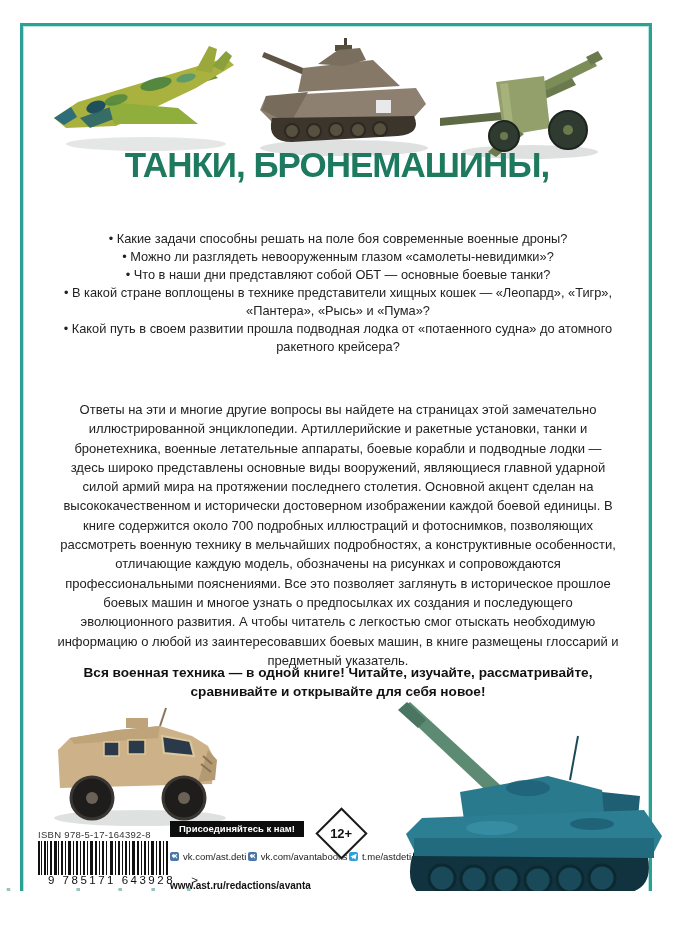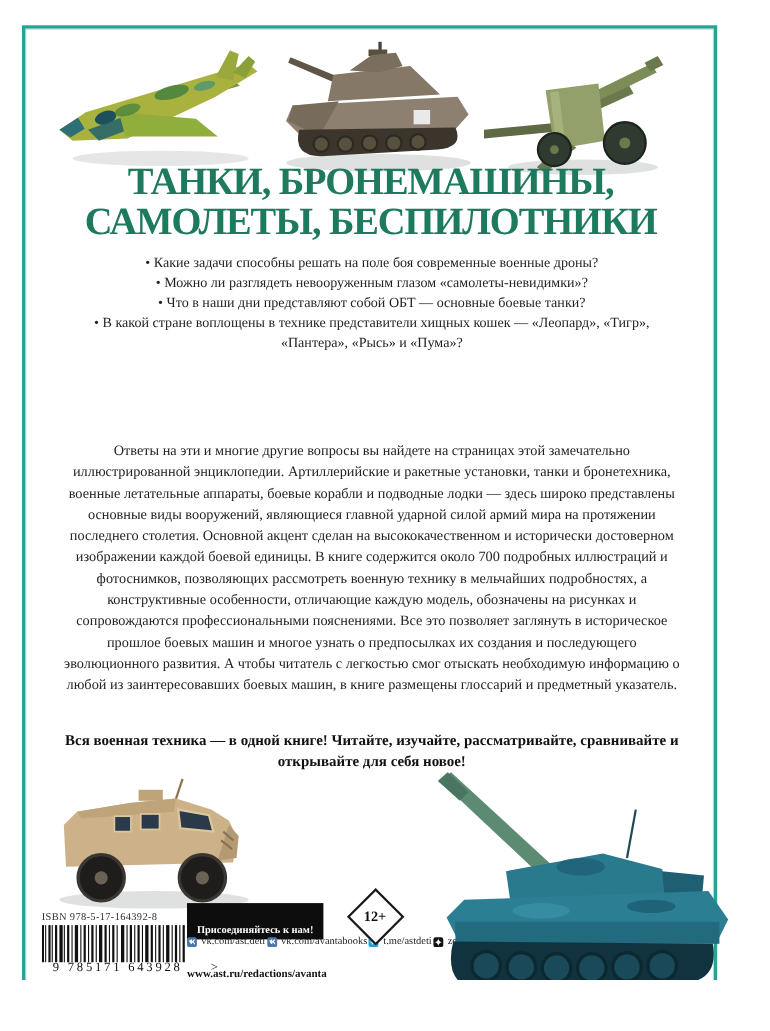--- a/index.html
+++ b/index.html
@@ -1,36 +1,36 @@
 <!DOCTYPE html>
 <html><head>
 <meta charset="utf-8">
 <style>
   html,body{margin:0;padding:0;background:#ffffff;}
   .canvas{position:relative;width:700px;height:891px;background:#ffffff;overflow:hidden;
-          font-family:Liberation Serif, serif;color:#1a1a1a;}
+          font-family:Liberation Sans, sans-serif;color:#1a1a1a;}
   .page-border{position:absolute;left:20px;top:23px;width:626px;height:882px;
                border:3px solid #2aa194;box-shadow:inset 0 0 0 1px rgba(173,226,217,.9);}
   .abs{position:absolute;}
   .title{position:absolute;left:40px;top:146px;width:594px;text-align:center;
          color:#1d7a5e;font-weight:bold;font-size:35px;line-height:37px;letter-spacing:-1px;}
   .bullets{position:absolute;left:57px;top:230px;width:562px;text-align:center;
            font-size:12.8px;line-height:18px;color:#222;}
   .bullet{margin:0;}
   .bullet::before{content:"\2022\00a0";}
   .description{position:absolute;left:57px;top:400px;width:562px;text-align:center;
                font-size:13px;line-height:19.3px;color:#222;}
   .cta{position:absolute;left:57px;top:663px;width:562px;text-align:center;
        font-weight:bold;font-size:13.6px;line-height:19px;color:#111;}
   .isbn{position:absolute;left:38px;top:829px;font-size:9.5px;color:#333;letter-spacing:.3px;}
   .barcode{position:absolute;left:38px;top:841px;}
   .barcode-digits{position:absolute;left:48px;top:874px;width:150px;display:flex;
                   justify-content:space-between;font-size:11.5px;color:#111;}
   .join-badge{position:absolute;left:170px;top:821px;background:#0d0d0d;color:#fff;
-              font-size:9.5px;font-weight:bold;padding:20px 9px 3px 9px;}
+              font-size:9.5px;font-weight:bold;padding:2px 9px 3px 9px;}
   .website{position:absolute;left:170px;top:838px;font-size:10px;font-weight:bold;color:#111;margin-top:42px;}
   .links{position:absolute;left:170px;top:851px;display:flex;gap:1.5px;justify-content:space-between;}
   .link-row{display:flex;align-items:center;gap:4px;font-size:9.5px;color:#222;height:10px;}
   .sq{width:9px;height:9px;border-radius:2px;display:inline-block;flex:0 0 9px;}
   .diamond{position:absolute;left:323px;top:815px;width:33px;height:33px;background:#fff;
            border:2px solid #1a1a1a;transform:rotate(45deg);display:flex;align-items:center;justify-content:center;}
   .diamond span{transform:rotate(-45deg);font-size:13px;font-weight:bold;color:#111;}
   .watermark{position:absolute;left:4px;top:882px;font-size:40px;color:rgba(125,180,176,.8);
              letter-spacing:1px;z-index:5;}
 </style>
@@ -84,28 +84,28 @@
     <polygon points="70,36 78,35 84,84 76,86" fill="#a5b27c"></polygon>
     <polygon points="84,80 58,104 66,109 94,86" fill="#6a7a4c"></polygon>
     <circle cx="74" cy="88" r="15" fill="#2f3b30" stroke="#1c241e" stroke-width="2"></circle>
     <circle cx="74" cy="88" r="4" fill="#6a7a4c"></circle>
     <circle cx="138" cy="82" r="19" fill="#2f3b30" stroke="#1c241e" stroke-width="2"></circle>
     <circle cx="138" cy="82" r="5" fill="#6a7a4c"></circle>
   </svg>
 
   <div class="title">
     <div>ТАНКИ, БРОНЕМАШИНЫ,</div>
-    <div>САМОЛЕТЫ, БЕСПИЛОТНИКИ</div>
   </div>
 
   <div class="bullets">
     <p class="bullet">Какие задачи способны решать на поле боя современные военные дроны?</p>
     <p class="bullet">Можно ли разглядеть невооруженным глазом «самолеты-невидимки»?</p>
     <p class="bullet">Что в наши дни представляют собой ОБТ — основные боевые танки?</p>
     <p class="bullet">В какой стране воплощены в технике представители хищных кошек — «Леопард», «Тигр», «Пантера», «Рысь» и «Пума»?</p>
+    <p class="bullet">Какой путь в своем развитии прошла подводная лодка от «потаенного судна» до атомного ракетного крейсера?</p>
   </div>
 
   <div class="description">Ответы на эти и многие другие вопросы вы найдете на страницах этой замечательно иллюстрированной энциклопедии. Артиллерийские и ракетные установки, танки и бронетехника, военные летательные аппараты, боевые корабли и подводные лодки — здесь широко представлены основные виды вооружений, являющиеся главной ударной силой армий мира на протяжении последнего столетия. Основной акцент сделан на высококачественном и исторически достоверном изображении каждой боевой единицы. В книге содержится около 700 подробных иллюстраций и фотоснимков, позволяющих рассмотреть военную технику в мельчайших подробностях, а конструктивные особенности, отличающие каждую модель, обозначены на рисунках и сопровождаются профессиональными пояснениями. Все это позволяет заглянуть в историческое прошлое боевых машин и многое узнать  о предпосылках их создания и последующего эволюционного развития. А чтобы читатель с легкостью смог отыскать необходимую информацию о любой из заинтересовавших боевых машин, в книге размещены глоссарий и предметный указатель.</div>
 
   <div class="cta">Вся военная техника — в одной книге! Читайте, изучайте, рассматривайте, сравнивайте и открывайте для себя новое!</div>
 
   <svg class="abs" style="left:40px;top:698px;" width="202" height="132" viewBox="0 0 202 132">
     <ellipse cx="100" cy="120" rx="86" ry="8" fill="rgba(80,90,90,.18)"></ellipse>
     <polygon points="18,52 30,40 78,32 120,28 152,38 168,48 175,62 172,86 20,90" fill="#cdb289"></polygon>
     <polygon points="30,40 78,32 120,28 118,40 34,46" fill="#bfa379"></polygon>

